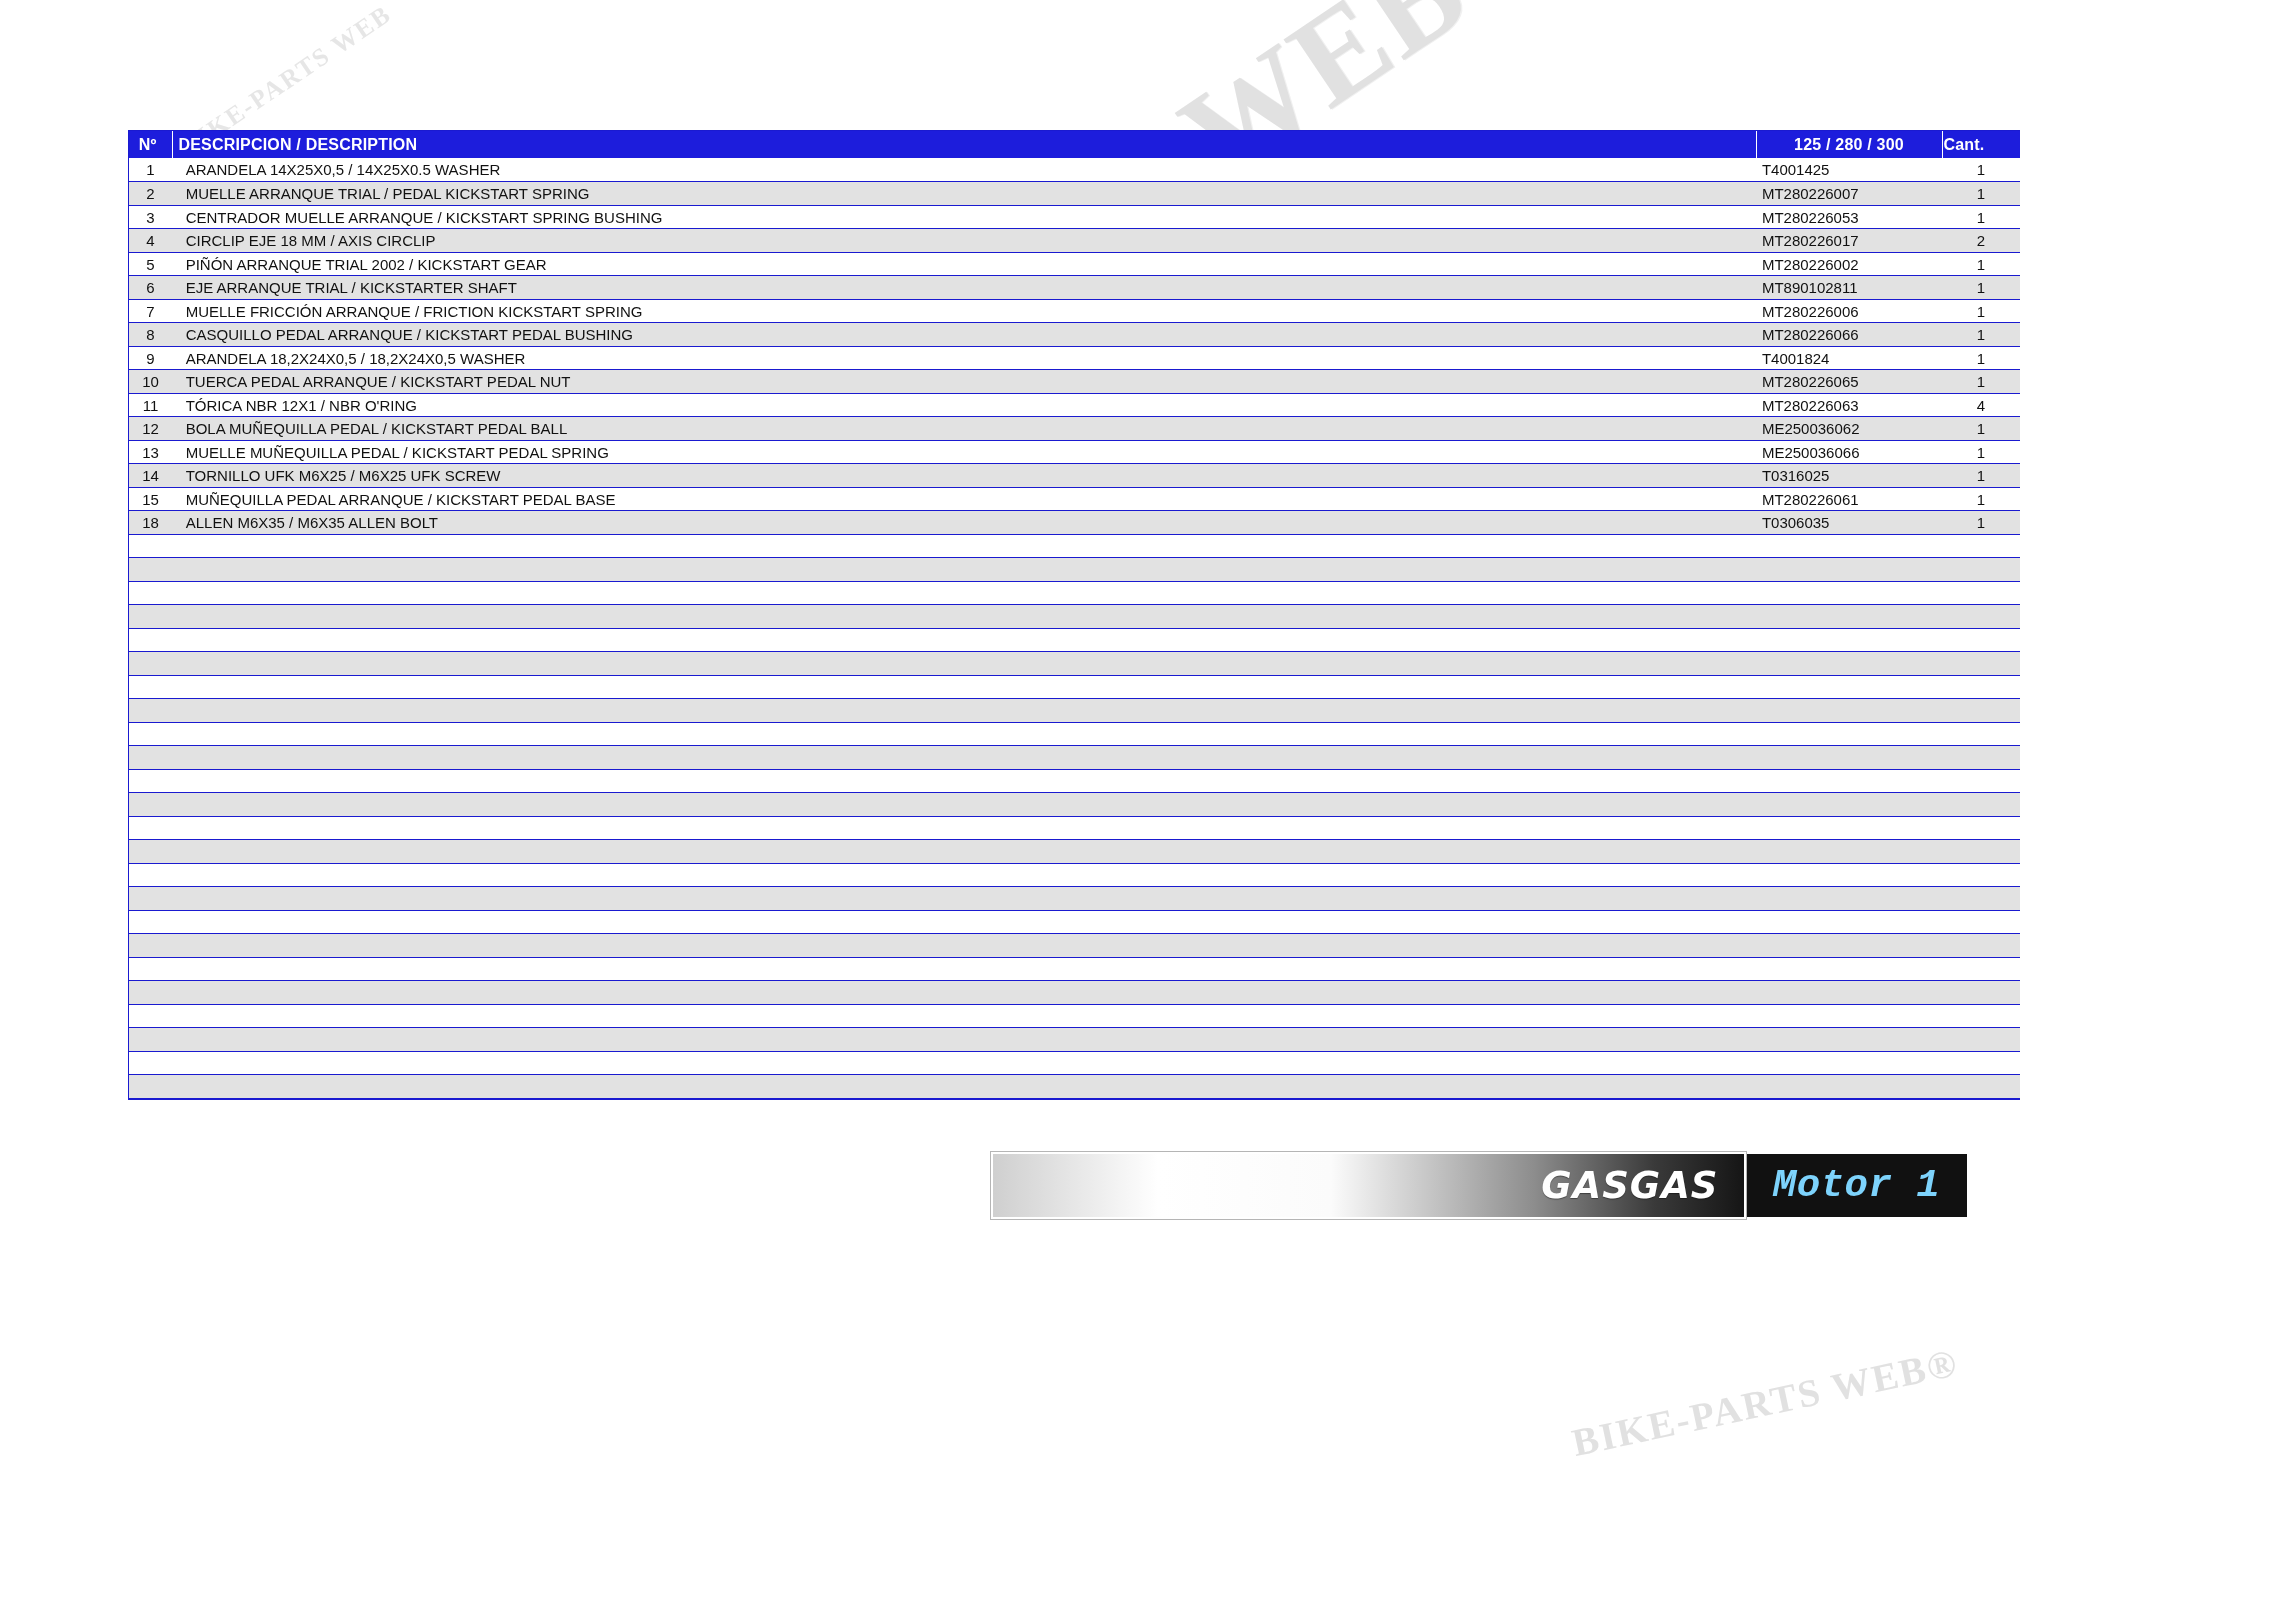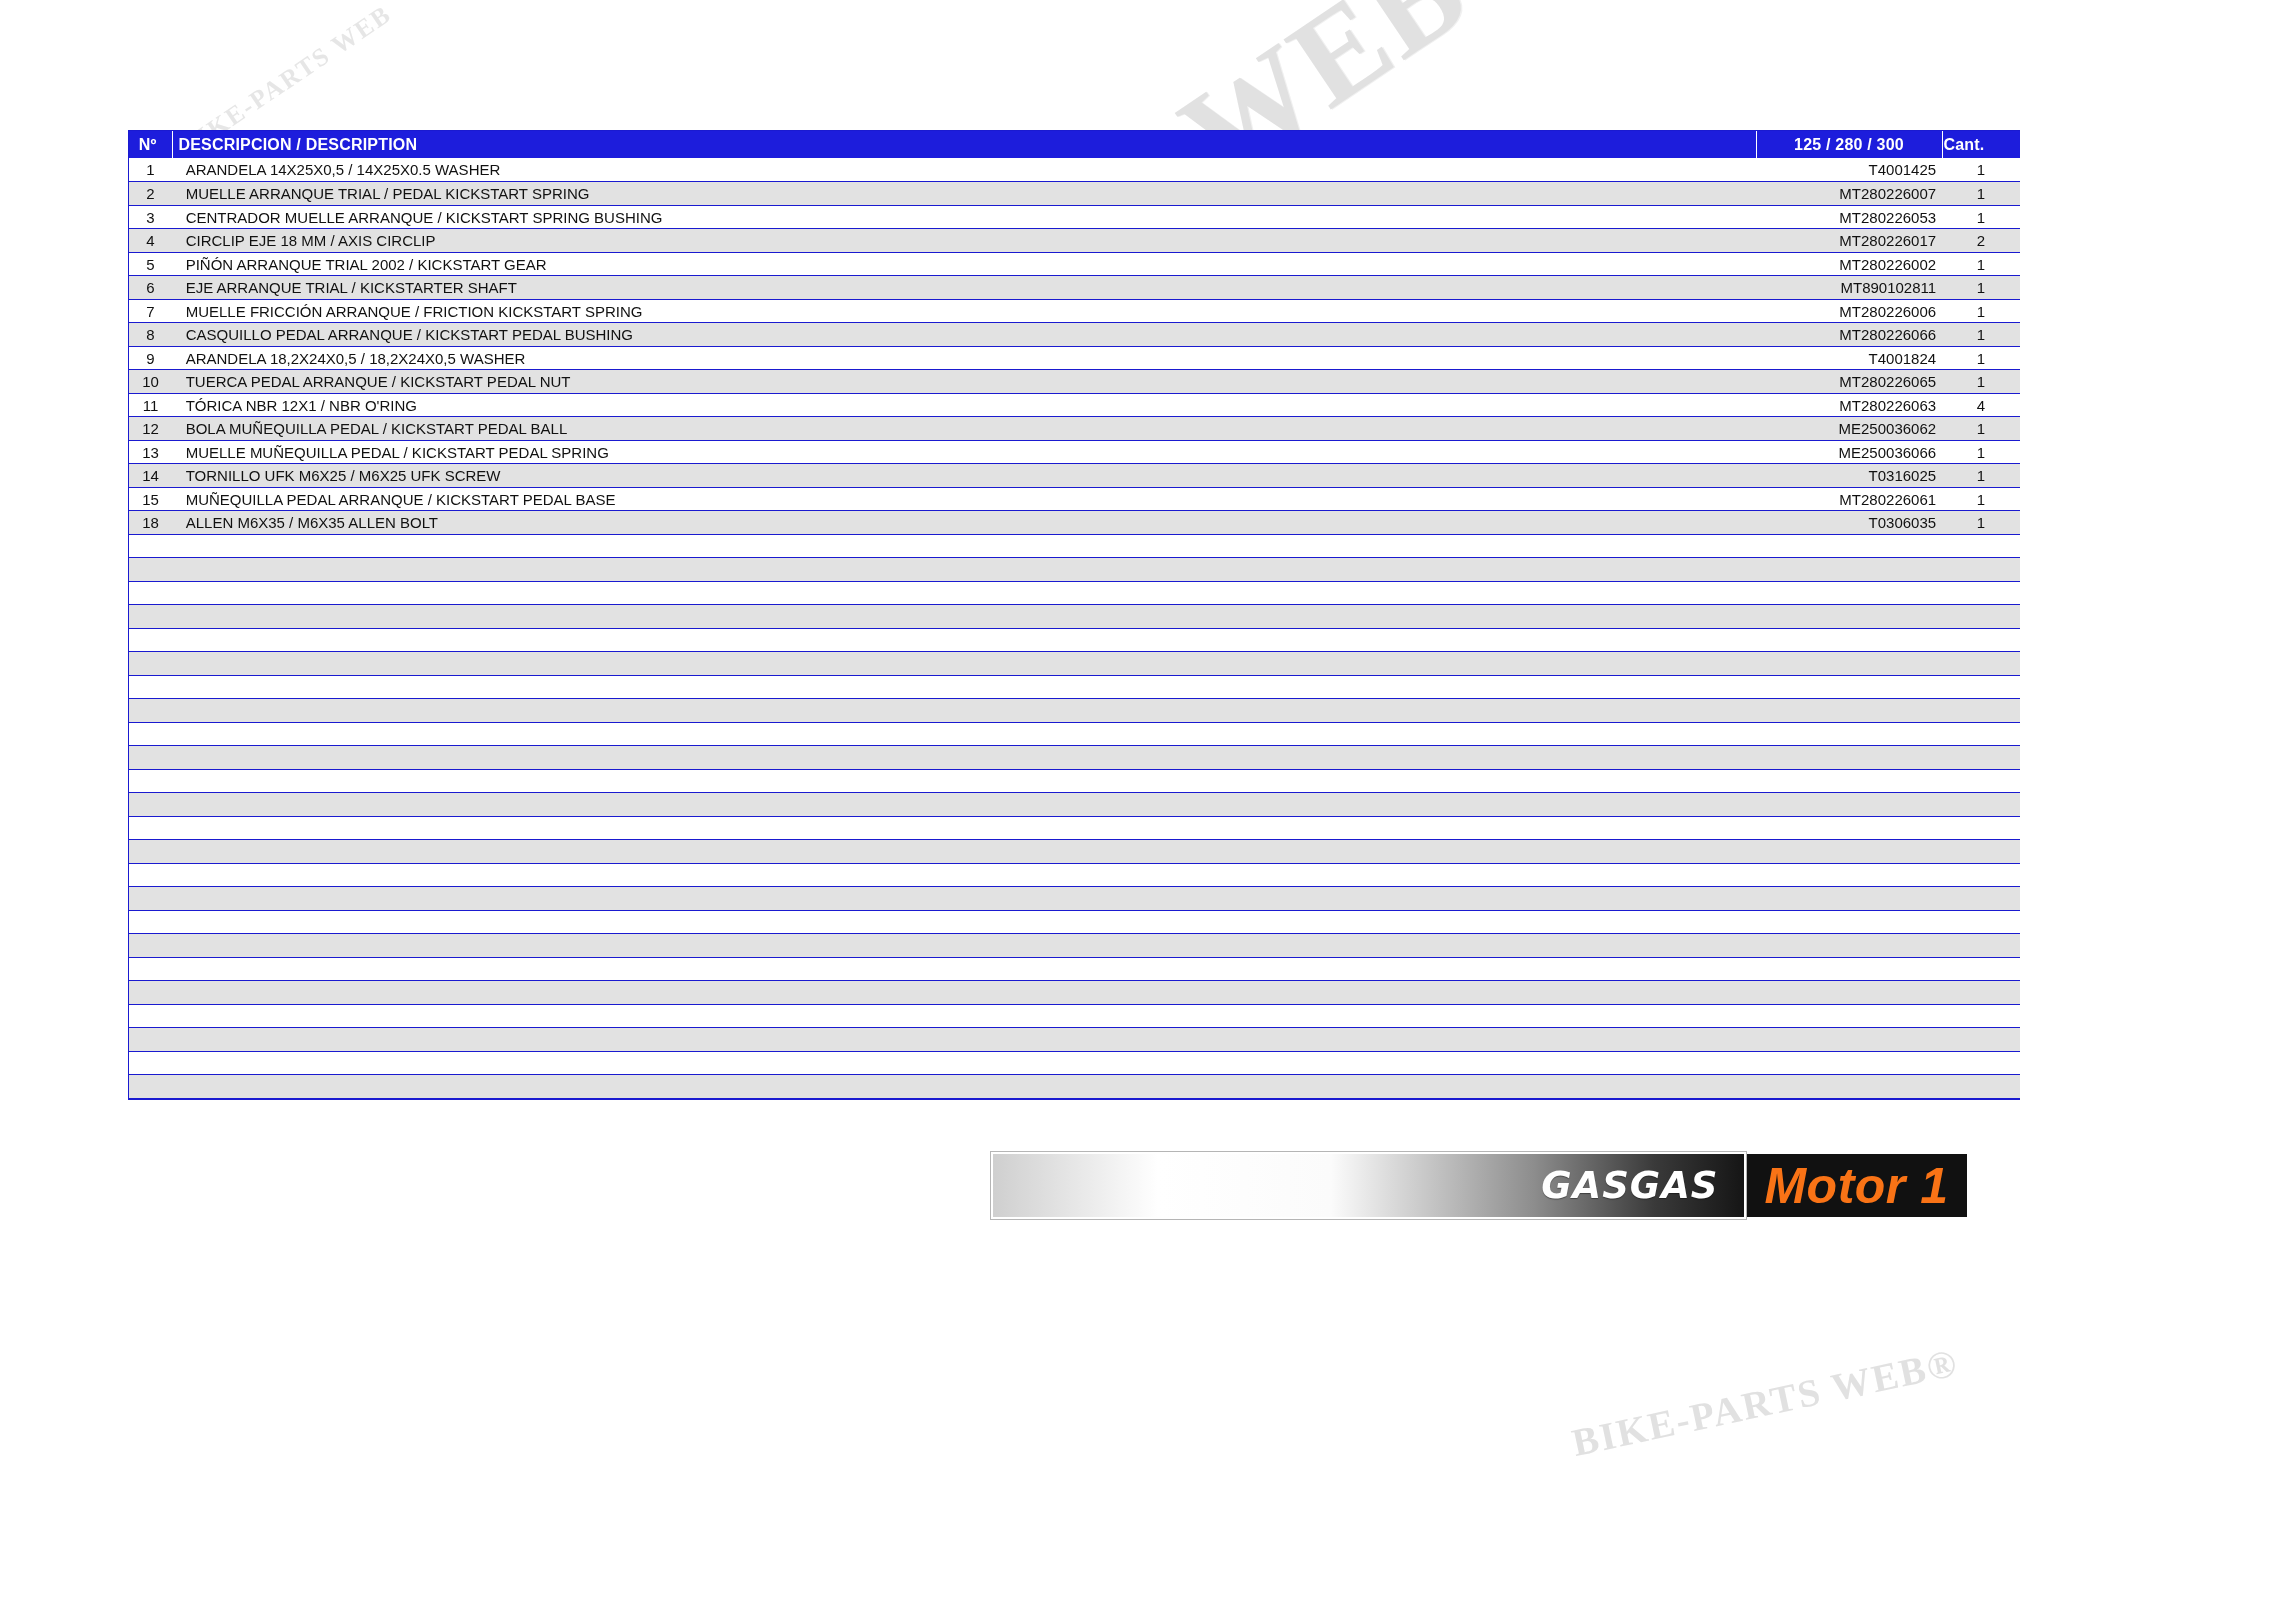--- a/index.html
+++ b/index.html
@@ -107,21 +107,21 @@
     box-sizing: border-box;
     border-bottom: 1px solid #1a1ad0;
     white-space: nowrap;
     overflow: hidden;
   }
   tbody tr.odd td  { background: #ffffff; }
   tbody tr.even td { background: #e2e2e2; }
 
   td.c-num { text-align: center; }
   td.c-desc { text-align: left; padding-left: 13.7px; }
-  td.c-ref { text-align: right; }
+  td.c-ref { text-align: left; }
   td.c-qty { text-align: center; }
 
   tbody tr.empty td { height: 23.5px; }
 
   
   .footer-badge {
     position: absolute;
     left: 991px;
     top: 1137px;
     width: 978px;
@@ -155,25 +155,25 @@
     width: 223px;
     background: #111111;
     display: flex;
     align-items: center;
     justify-content: center;
     border: 2px solid #ffffff;
     border-left: none;
     box-sizing: border-box;
   }
   .badge-title {
-    font-family: Liberation Sans, sans-serif;
+    font-family: Liberation Mono, monospace;
     font-style: italic;
     font-weight: bold;
-    font-size: 50px;
-    color: #f97316;
+    font-size: 39px;
+    color: #7dd3fc;
     letter-spacing: 0.5px;
   }
 </style>
 </head>
 <body>
 
 <div class="wm wm-small">BIKE-PARTS WEB</div>
 <div class="wm wm-big">BIKE-PARTS WEB</div>
 <div class="wm-c">©</div>
 <div class="wm wm-mid">BIKE-PARTS WEB®</div>

